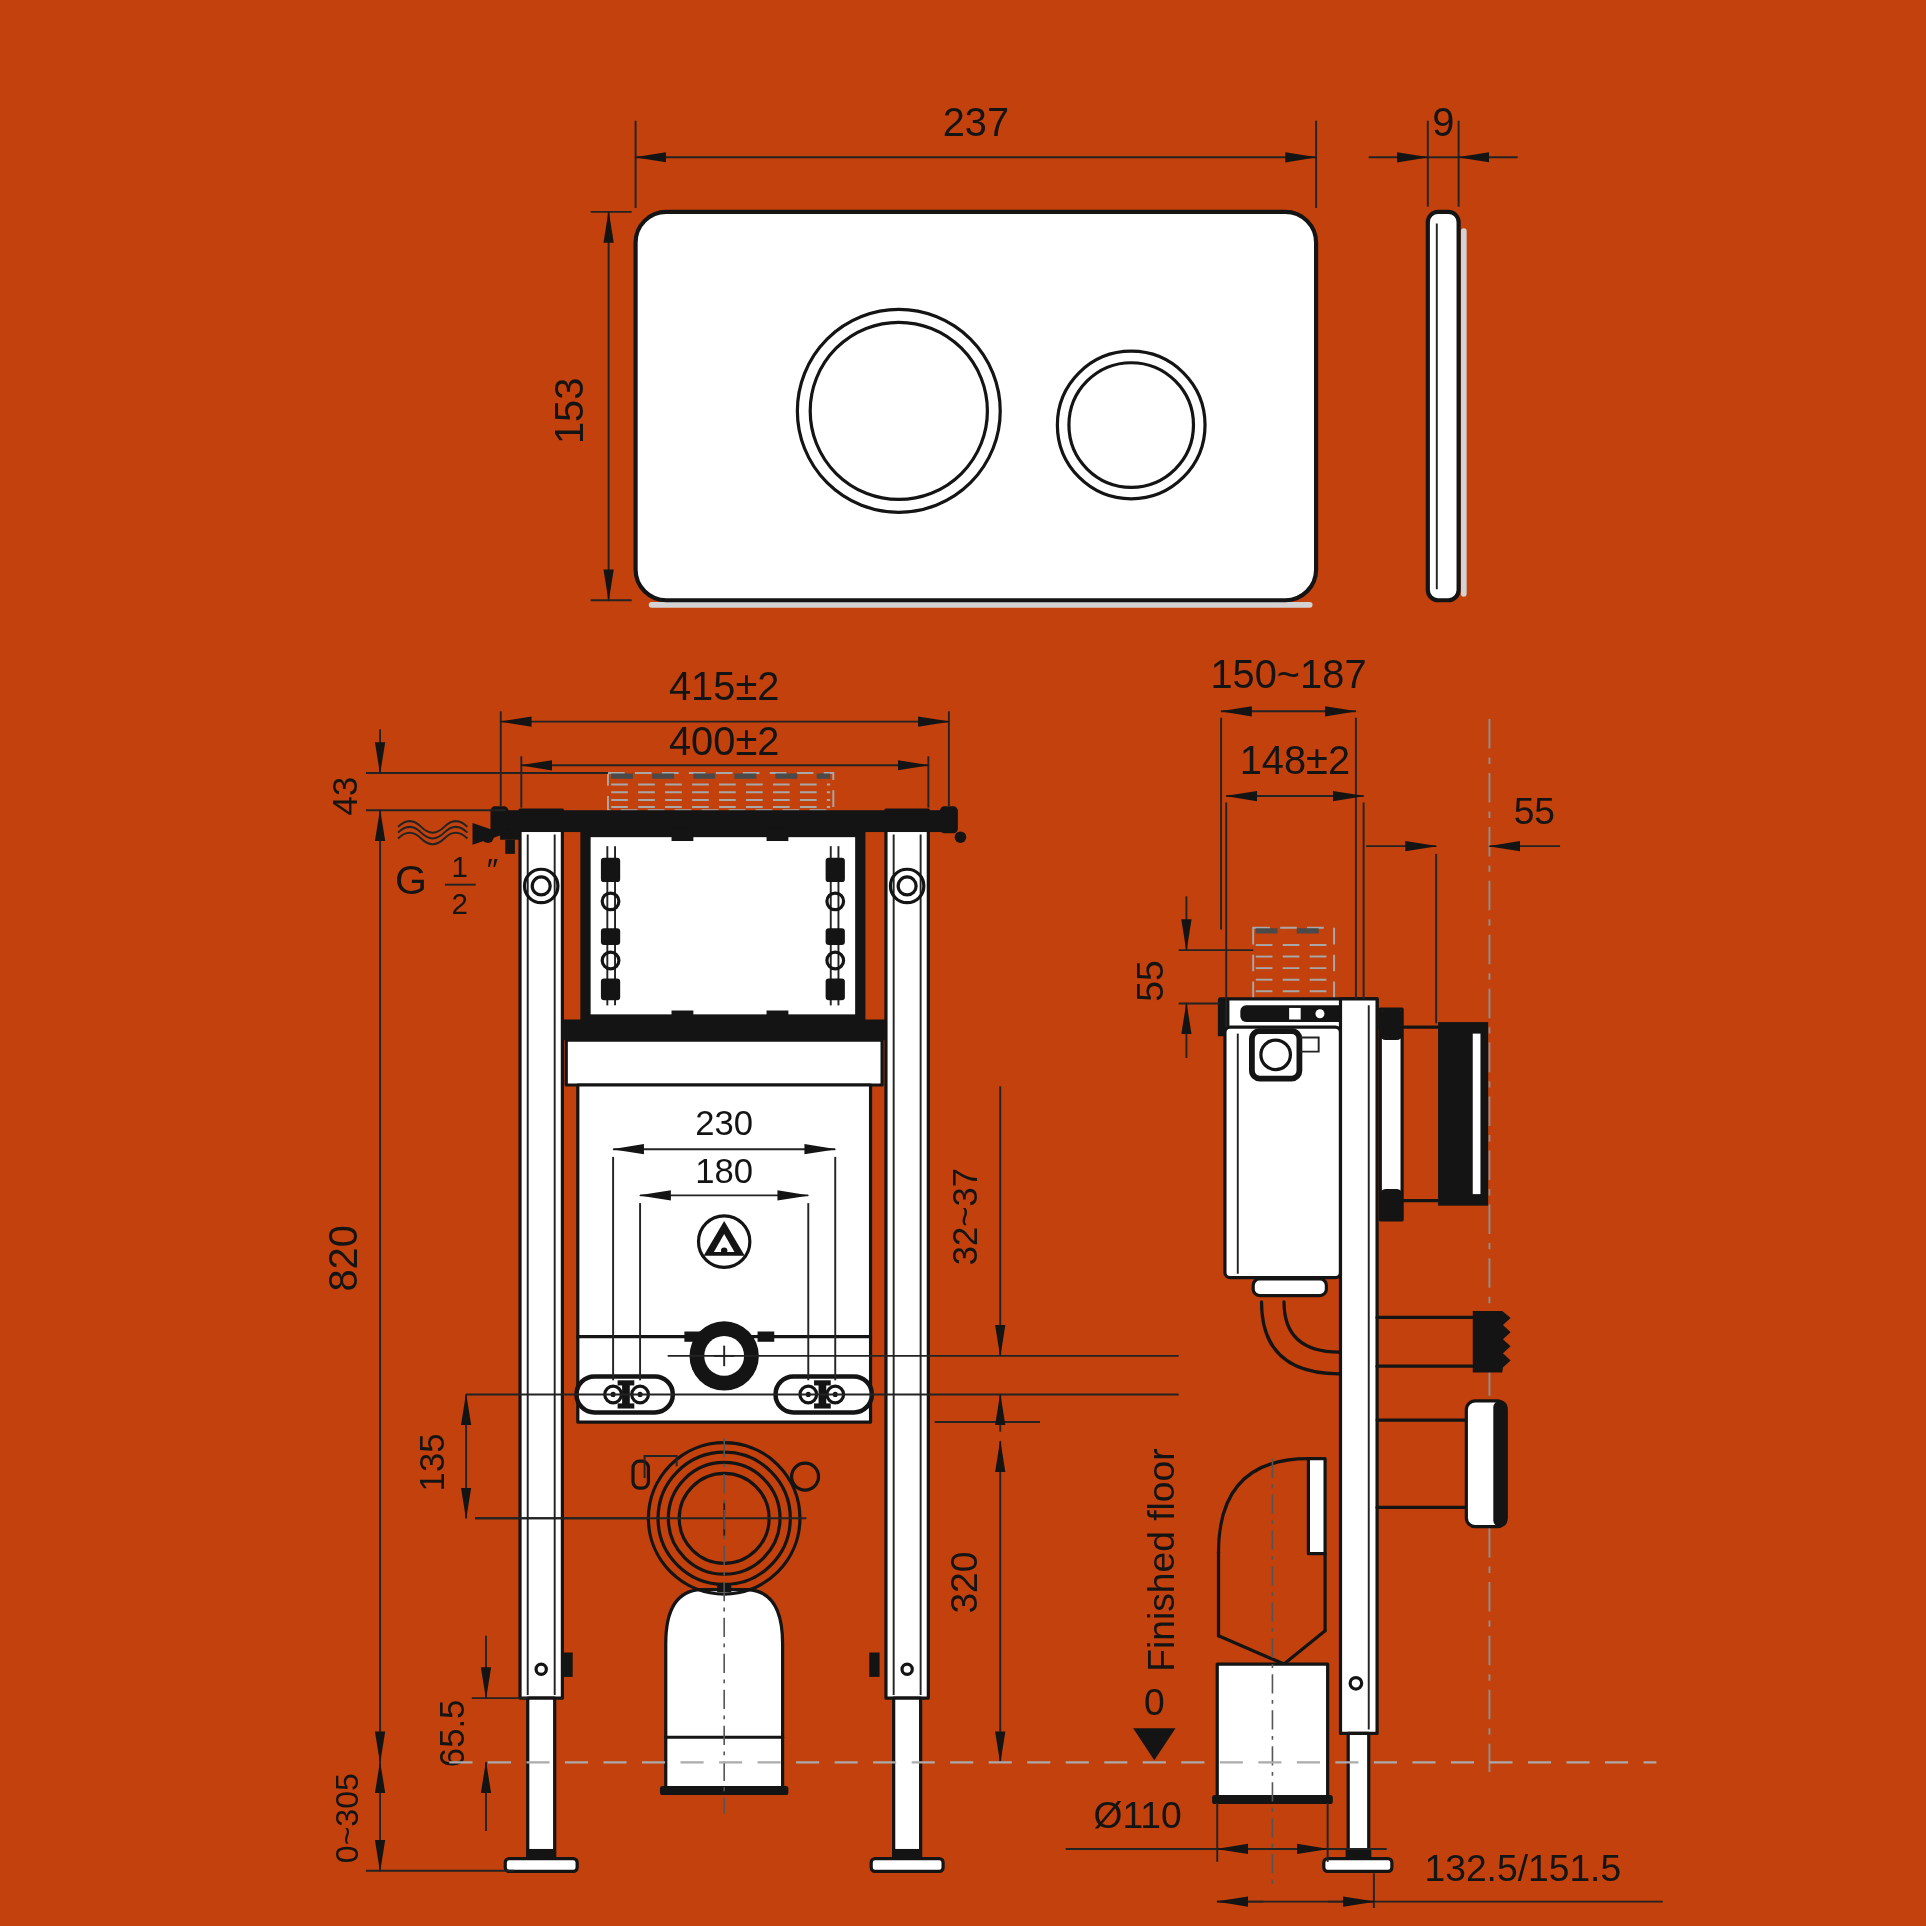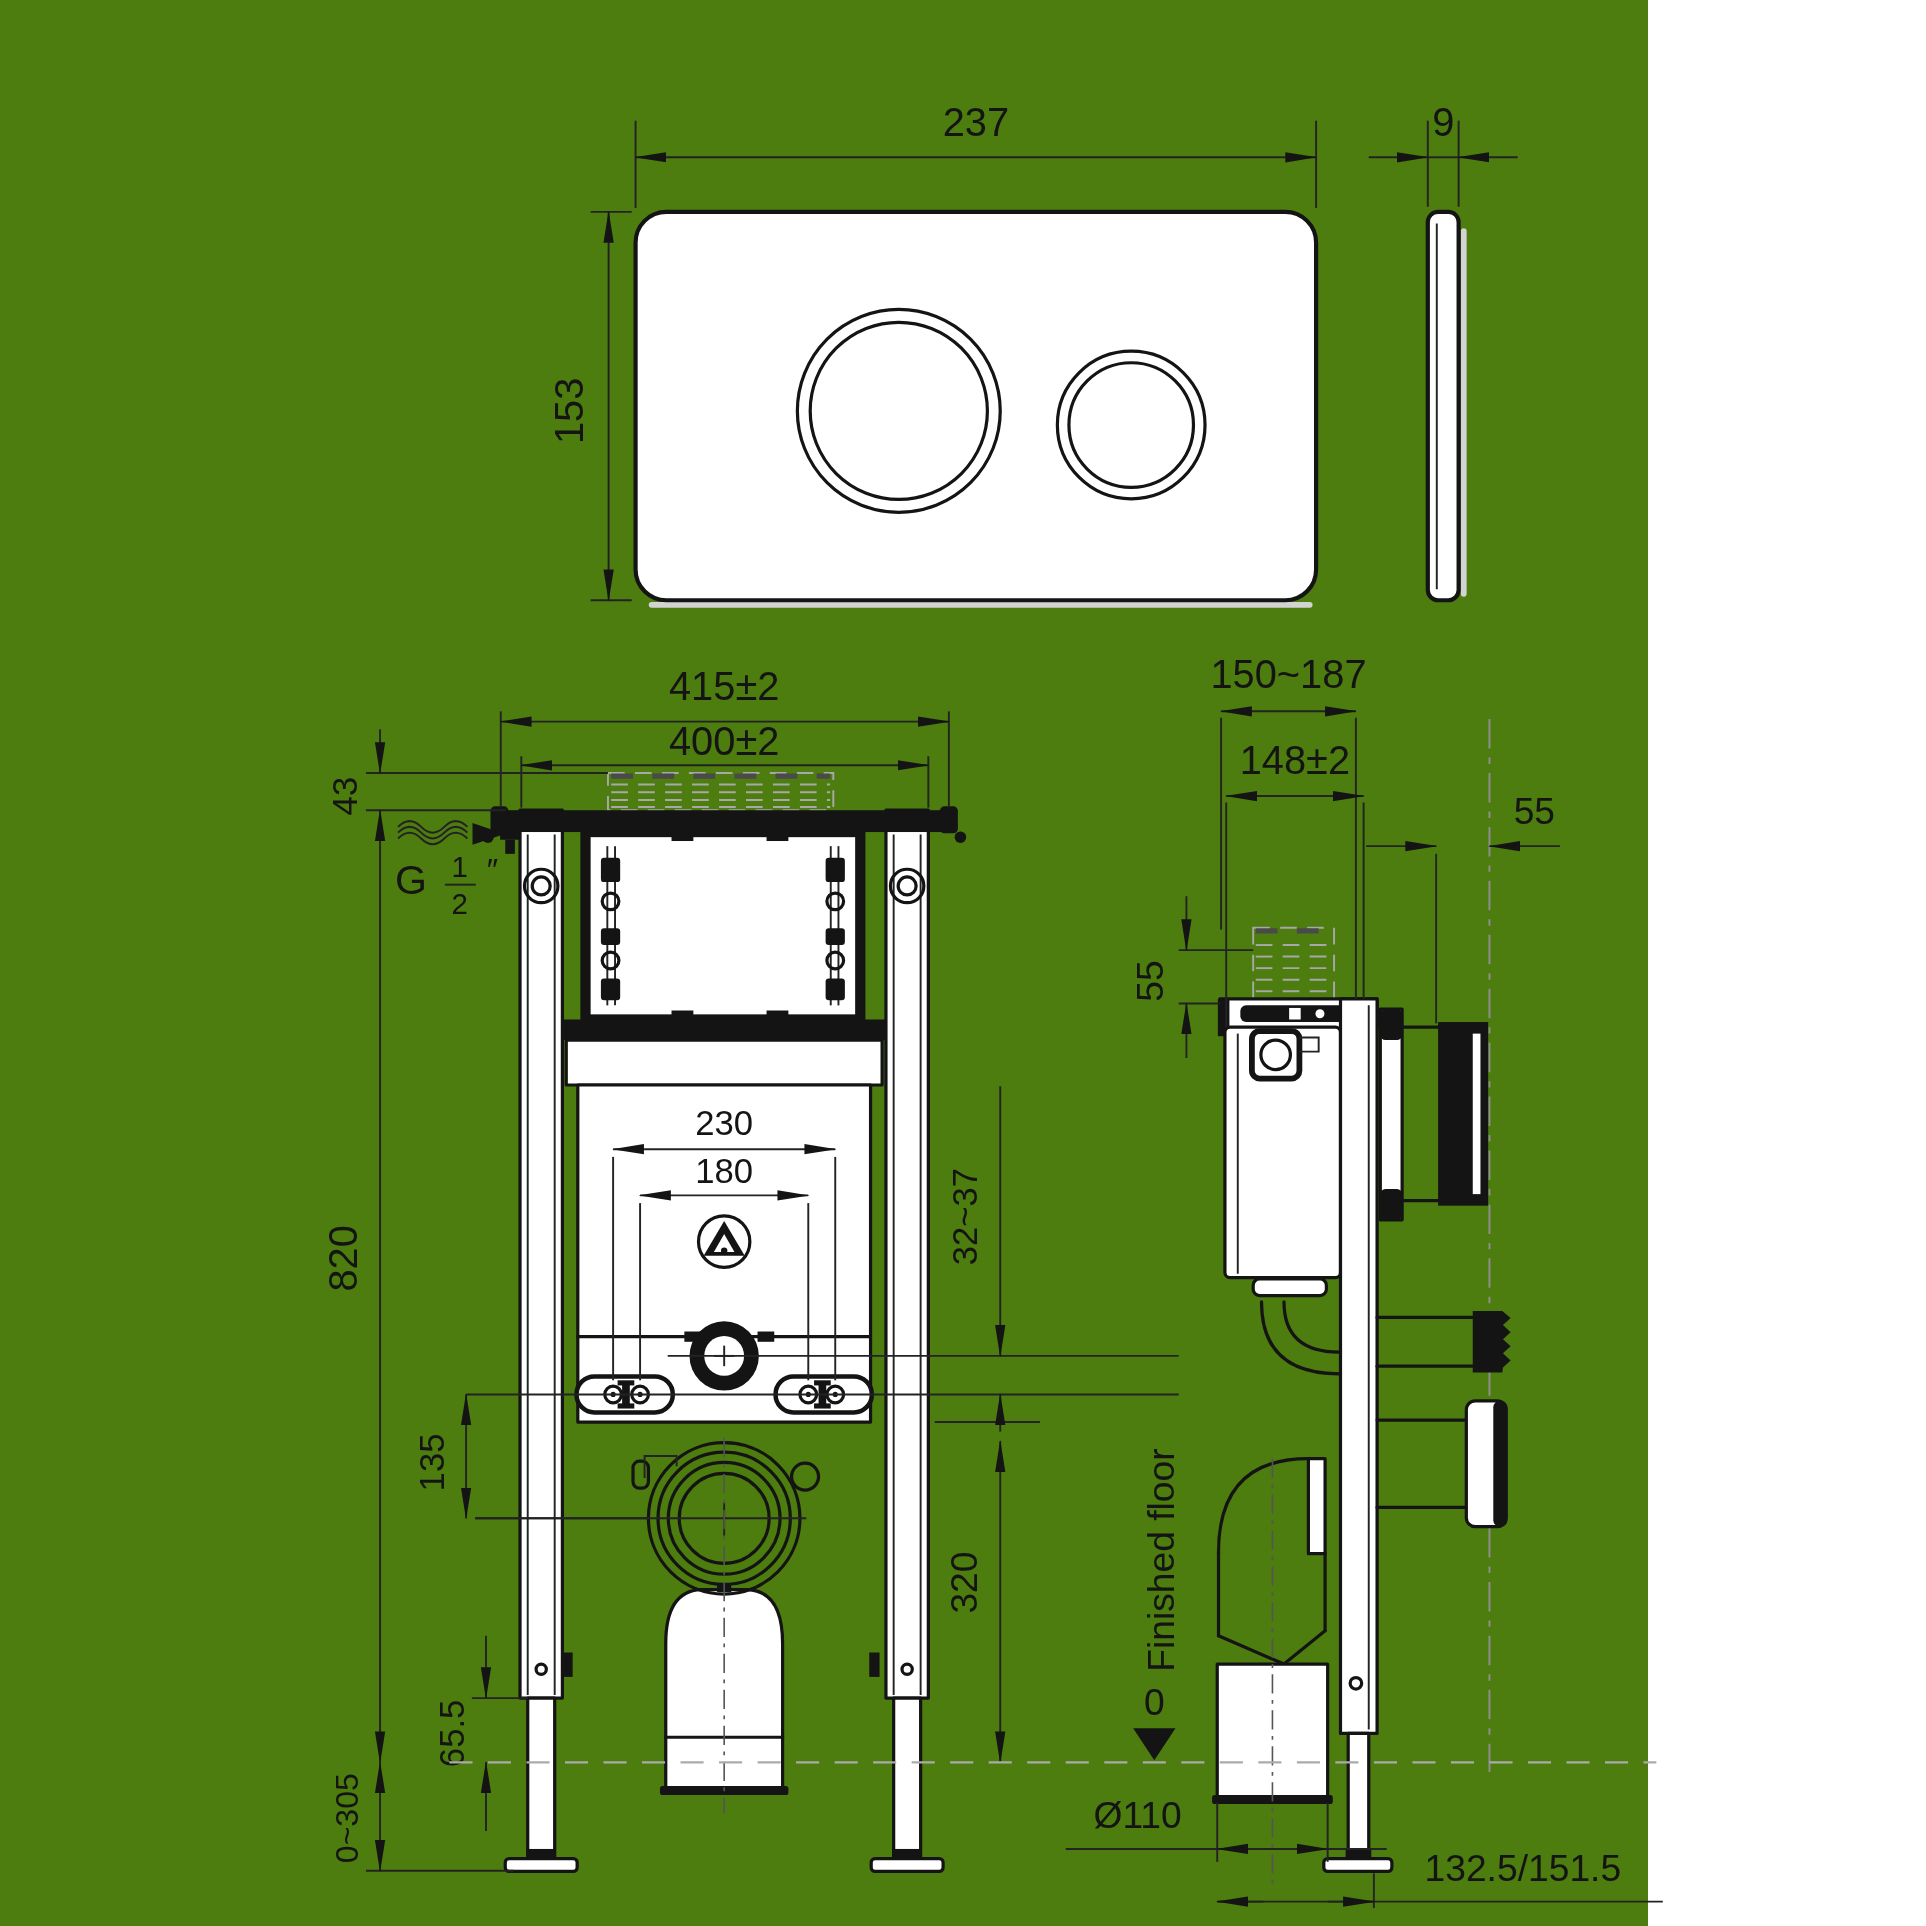--- a/index.html
+++ b/index.html
@@ -1,16 +1,16 @@
 <!DOCTYPE html>
 <html style="font-size:10.3px"><head>
 <meta charset="utf-8">
 <style>
   html,body{margin:0;padding:0;background:#fff;}
-  #stage{width:1648px;height:1926px;background:#4d7c0f;}
+  #stage{width:1926px;height:1926px;background:#c2410c;}
   svg{display:block;}
   text{font-family:"Liberation Sans","DejaVu Sans",sans-serif;fill:#141414;}
   .t62{font-size:62px;} .t58{font-size:58px;} .t54{font-size:54px;} .t50{font-size:50px;} .t46{font-size:46px;} .t64{font-size:64px;}
   .obj{stroke:#141414;stroke-width:5;fill:none;stroke-linecap:round;stroke-linejoin:round;}
   .objw{stroke:#141414;stroke-width:5;fill:#ffffff;stroke-linejoin:round;}
   .objh{stroke:#141414;stroke-width:6.5;fill:#ffffff;stroke-linejoin:round;}
   .fillb{fill:#141414;stroke:none;}
   .thin{stroke:#232323;stroke-width:3;fill:none;}
   .dim{stroke:#232323;stroke-width:3;fill:none;}
   .dash{stroke:#a8a8a8;stroke-width:3;fill:none;stroke-dasharray:26 16;}

